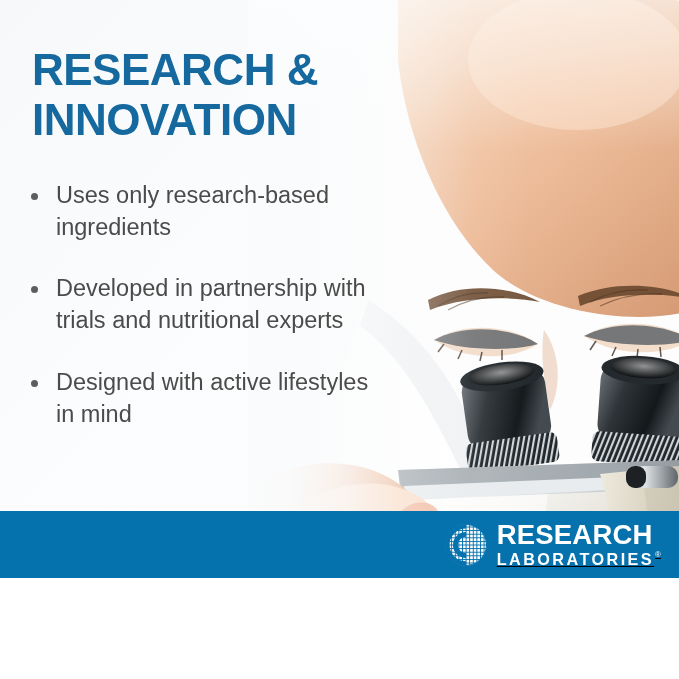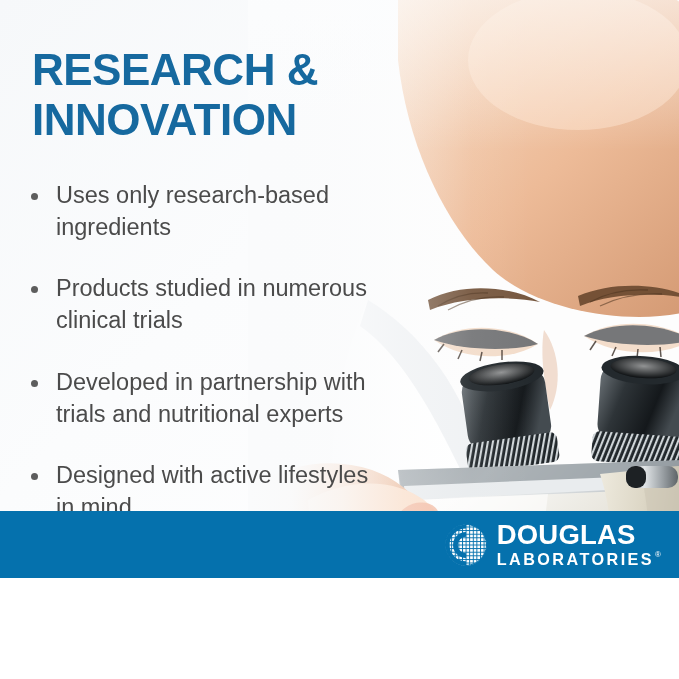--- a/index.html
+++ b/index.html
@@ -104,21 +104,21 @@
   }
   .logo-mark { width:44px; height:44px; display:block; flex:0 0 auto; }
   .logo-type { display:flex; flex-direction:column; justify-content:center; }
   .logo-top {
     color:#ffffff;
     font-size:27.5px;
     font-weight:bold;
     letter-spacing:0.2px;
     line-height:1;
   }
-  .logo-bot-row { display:flex; align-items:flex-start; }
+  .logo-bot-row { display:flex; align-items:flex-start;text-decoration:underline; }
   .logo-bot {
     color:#ffffff;
     font-size:16.2px;
     font-weight:bold;
     letter-spacing:2.45px;
     line-height:1.15;
     margin-top:2px;
   }
   .logo-reg {
     color:#ffffff;
@@ -397,24 +397,20 @@
 
   <h1 class="heading">
     <span class="hl">RESEARCH &amp;</span>
     <span class="hl">INNOVATION</span>
   </h1>
 
   <ul class="bullets">
     <li class="bullet">
       <span class="dot"></span>
       <span class="btxt">Uses only research-based ingredients</span>
-    </li>
-    <li class="bullet">
-      <span class="dot"></span>
-      <span class="btxt">Products studied in numerous clinical trials</span>
     </li>
     <li class="bullet">
       <span class="dot"></span>
       <span class="btxt">Developed in partnership with trials and nutritional experts</span>
     </li>
     <li class="bullet">
       <span class="dot"></span>
       <span class="btxt">Designed with active lifestyles in mind</span>
     </li>
   </ul>
@@ -456,21 +452,21 @@
           <path d="M1.5,22 A20.5,20.5 0 0,1 22,1.5 L22,5.6 A16.4,16.4 0 0,0 5.6,22 Z" fill="#0571ad"></path>
           <path d="M1.5,22 A20.5,20.5 0 0,0 22,42.5 L22,38.4 A16.4,16.4 0 0,1 5.6,22 Z" fill="#0571ad"></path>
           <path d="M5.6,22 A16.4,16.4 0 0,1 22,5.6 L22,9.2 A12.8,12.8 0 0,0 9.2,22 Z" fill="#ffffff" opacity="0"></path>
         </g>
 
         <path d="M22,9.0 A13,13 0 0,0 22,35 L22,30.2 A8.2,8.2 0 0,1 22,13.8 Z" fill="#0571ad"></path>
 
         <circle cx="22" cy="22" r="20.5" fill="none" stroke="#0571ad" stroke-width="1.1"></circle>
       </svg>
       <div class="logo-type">
-        <div class="logo-top">DOUGLAS</div>
+        <div class="logo-top">RESEARCH</div>
         <div class="logo-bot-row">
           <div class="logo-bot">LABORATORIES</div>
           <div class="logo-reg">®</div>
         </div>
       </div>
     </div>
   </div>
 
 </div>
 

